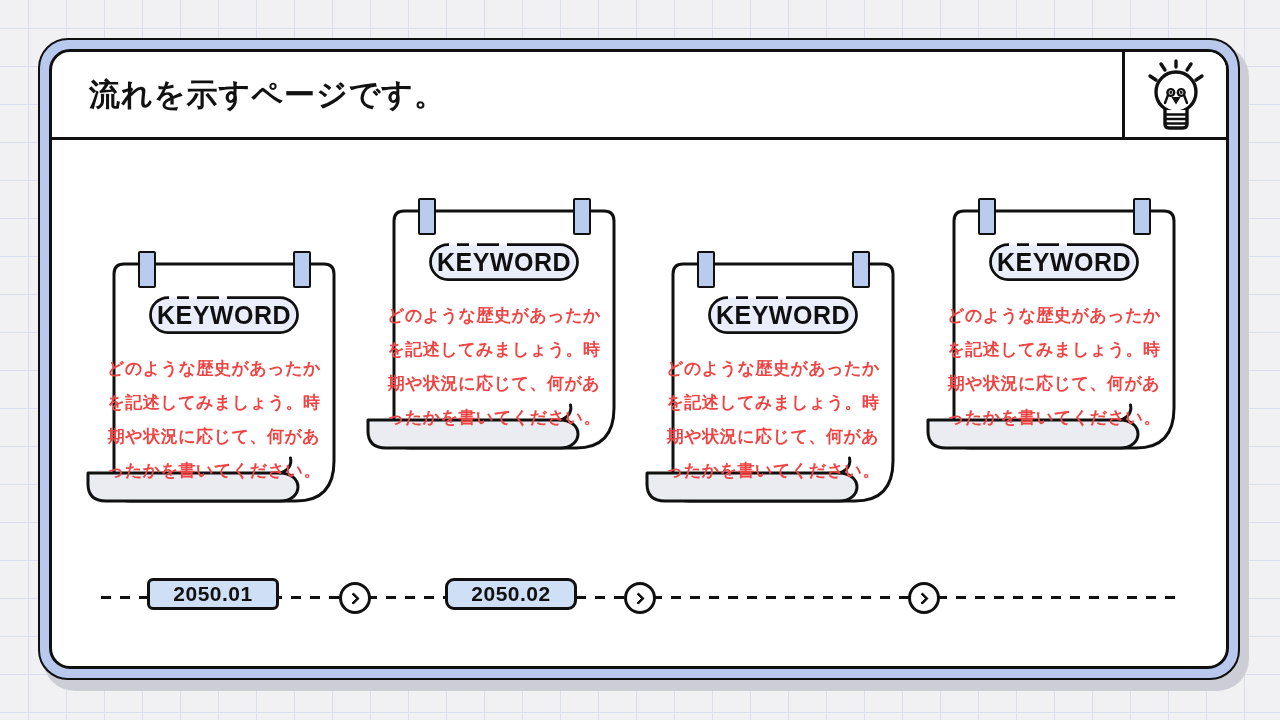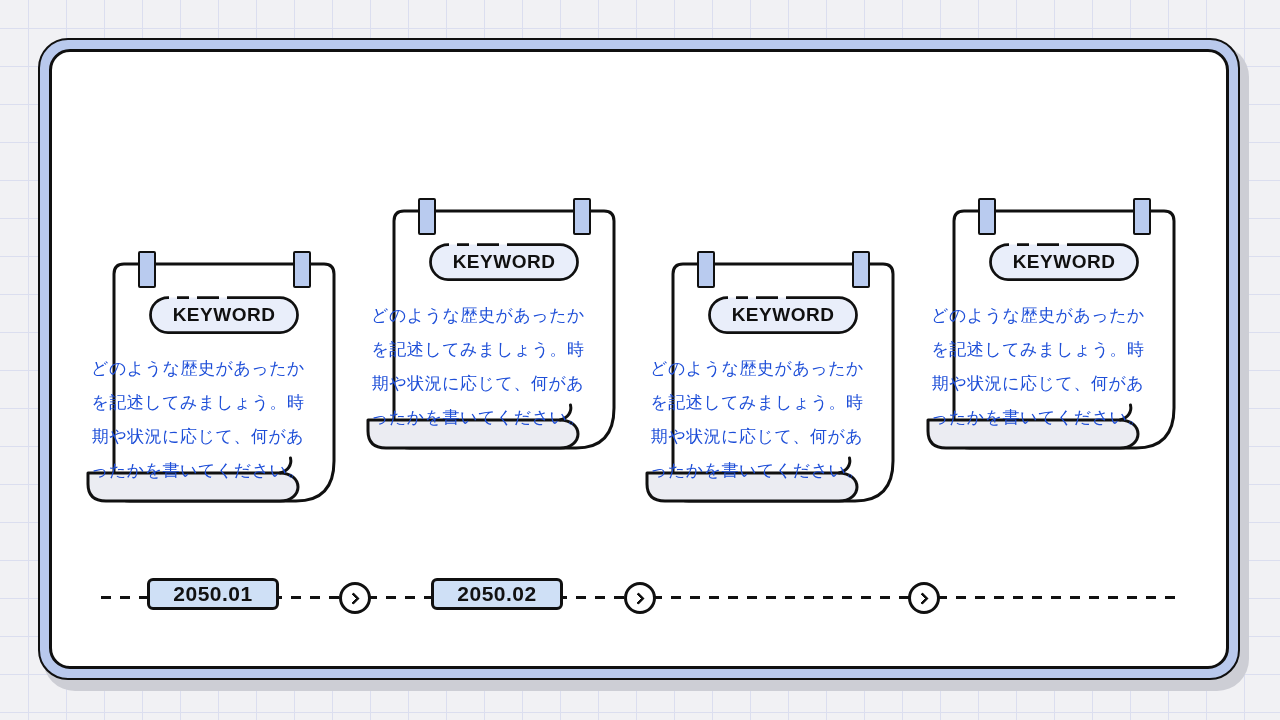--- a/index.html
+++ b/index.html
@@ -72,44 +72,44 @@
   .pill {
     position:absolute; left:65px; top:36px; width:150px; height:38px;
     display:flex; align-items:center; justify-content:center;
   }
   .pill svg { position:absolute; inset:0; width:150px; height:38px; }
   .pill rect {
     fill:#e9eefa; stroke:#101010; stroke-width:2.75;
     stroke-dasharray:1 8 12 8 22 8 999;
   }
   .pill-label {
-    position:relative; font-size:19px; font-weight:700; letter-spacing:0.5px; color:#101010;text-align:center;
+    position:relative; font-size:25px; font-weight:700; letter-spacing:0.5px; color:#101010;text-align:center;
   }
 
   .body-text {
-    position:absolute; left:6px; top:92px; width:216px;
-    text-align:center; color:#1d4ed8;
+    position:absolute; left:22px; top:92px; width:216px;
+    text-align:center; color:#ef4444;
     font-size:17px; line-height:34px; letter-spacing:0.5px;
-    font-weight:400;
+    font-weight:700;
   }
   .bl { white-space:nowrap; }
 
   
   .tl-line {
     position:absolute; top:544px; left:49px; width:1083px; height:3px;
     background:repeating-linear-gradient(90deg, #111 0 10px, transparent 10px 19px);
   }
   .tl-date {
     position:absolute; top:526px; width:132px; height:32px;
     background:#cfe0f6; border:3px solid #101010; border-radius:6px;
     display:flex; align-items:center; justify-content:center;
     font-size:21px; font-weight:800; letter-spacing:0.5px;
   }
   .tl-date.d1 { left:95px; }
-  .tl-date.d2 { left:379px; }
+  .tl-date.d2 { left:393px;border-radius:9px; }
   .tl-date.d3 { left:664px; }
   .tl-date.d4 { left:948px; }
   .tl-node {
     position:absolute; top:530px; width:32px; height:32px;
     background:#fff; border:3px solid #101010; border-radius:50%;
     display:flex; align-items:center; justify-content:center;
   }
   .tl-node.n1 { left:287px; }
   .tl-node.n2 { left:572px; }
   .tl-node.n3 { left:856px; }
@@ -118,20 +118,41 @@
     border-top:3px solid #101010; border-right:3px solid #101010;
     transform:rotate(45deg); border-radius:1px;
   }
 </style>
 </head>
 <body>
 
 <div class="panel">
   <div class="panel-inner">
 
+    <div class="header">
+      <div class="title">流れを示すページです。</div>
+      <div class="bulb-box">
+        <svg class="bulb" viewBox="-32 -37 64 74">
+          <g stroke="#101010" stroke-width="3.4" fill="none" stroke-linecap="round">
+            <path d="M0 -28 V -34 M -11 -25 L -15 -31 M 11 -25 L 15 -31 M -20 -15 L -26 -19 M 20 -15 L 26 -19"></path>
+            <circle cx="0" cy="-3" r="20" fill="#ffffff"></circle>
+            <path d="M -11 15 L -11 29 Q -11 33 -7 33 L 7 33 Q 11 33 11 29 L 11 15" fill="#ffffff"></path>
+            <path d="M -11 19.5 H 11 M -11 24 H 11 M -11 28.5 H 11" stroke-width="2.6"></path>
+          </g>
+          <g stroke="#101010" stroke-width="2.4" fill="none">
+            <circle cx="-5.2" cy="-2.5" r="3.4"></circle>
+            <circle cx="5.2" cy="-2.5" r="3.4"></circle>
+            <path d="M -11 8 L -8 0 M 11 8 L 8 0" stroke-linecap="round"></path>
+          </g>
+          <circle cx="-5.2" cy="-2.5" r="1.4" fill="#101010"></circle>
+          <circle cx="5.2" cy="-2.5" r="1.4" fill="#101010"></circle>
+          <path d="M -4.6 2 L 4.6 2 L 0 9.5 Z" fill="#101010"></path>
+        </svg>
+      </div>
+    </div>
 
     <div class="card c1">
       <svg class="note-svg" viewBox="0 0 254 246">
         <path class="nb" d="M 40 4 L 240 4 Q 250 4 250 14 L 250 201 Q 250 241 212 241 L 46 241 Q 30 241 30 225 L 30 14 Q 30 4 40 4 Z"></path>
         <path class="curl" d="M 4 213 L 196 213 C 207 213 214 219.5 214 227 C 214 234.5 207 241 196 241 L 22 241 Q 4 241 4 224 Z"></path>
         <path class="hook" d="M 196 213 C 204 211 208 205 206.5 198"></path>
       </svg>
       <div class="tape tl"></div>
       <div class="tape tr"></div>
       <div class="pill">

